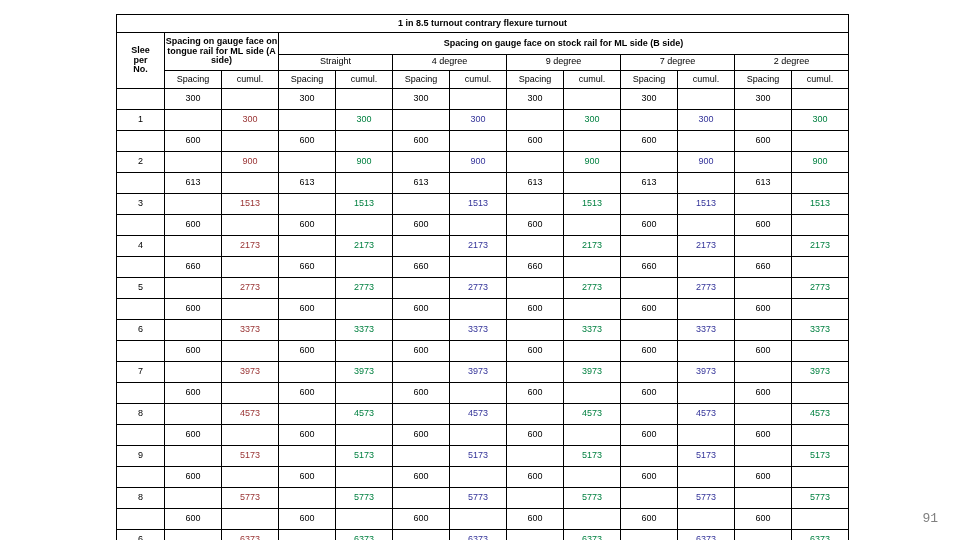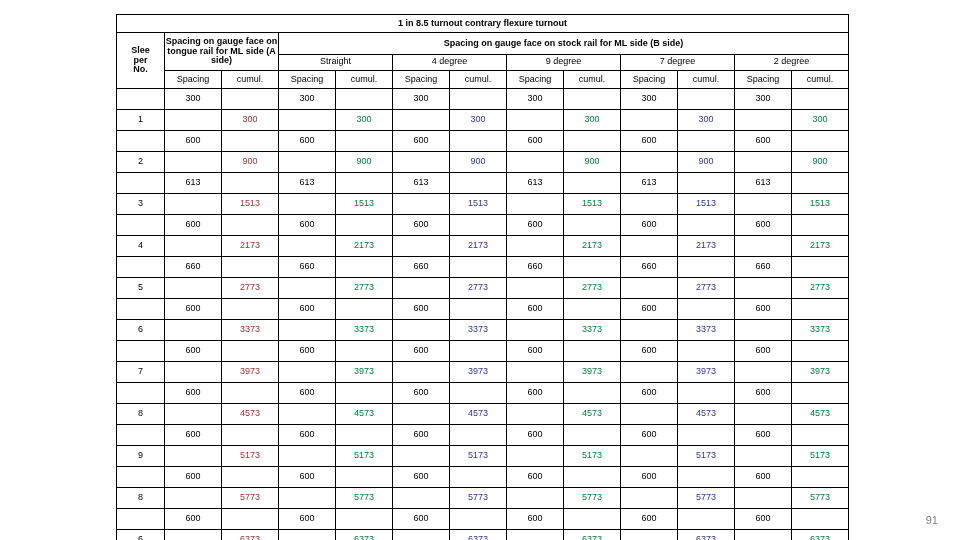--- a/index.html
+++ b/index.html
@@ -104,23 +104,23 @@
   }
   td.blank {
     background: #ffffff;
   }
 
   
   #page-number {
     position: absolute;
     right: 22px;
     bottom: 14px;
-    font-size: 11px;
+    font-size: 13px;
     color: #808080;
-    font-family: Liberation Sans, sans-serif;
+    font-family: Liberation Mono, monospace;
   }
 </style>
 </head>
 <body>
 
 <div id="sheet">
   <table class="grid">
     <colgroup>
       <col style="width:48px">
       <col style="width:57px">

